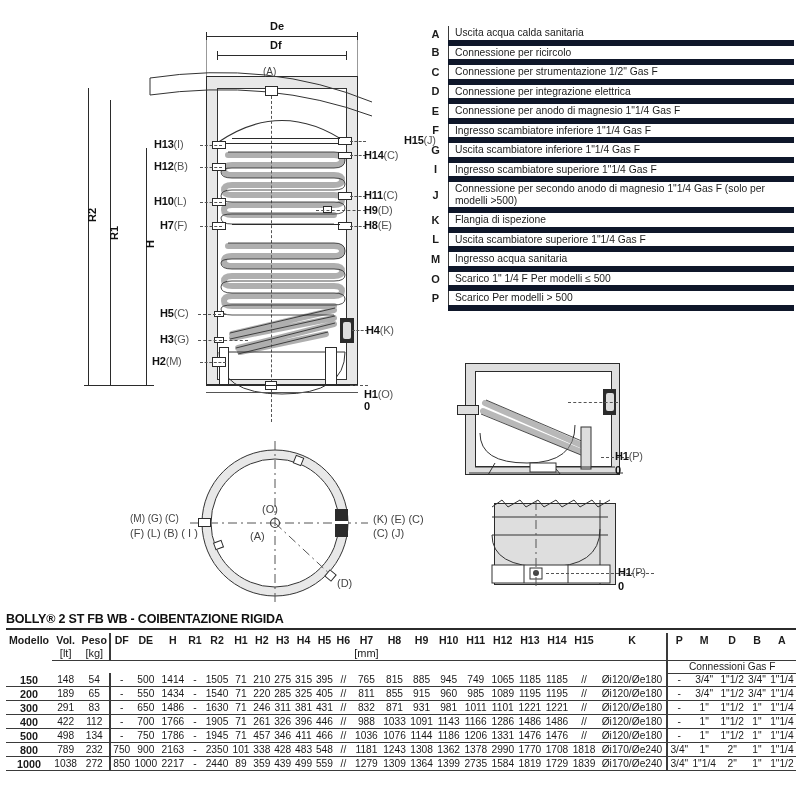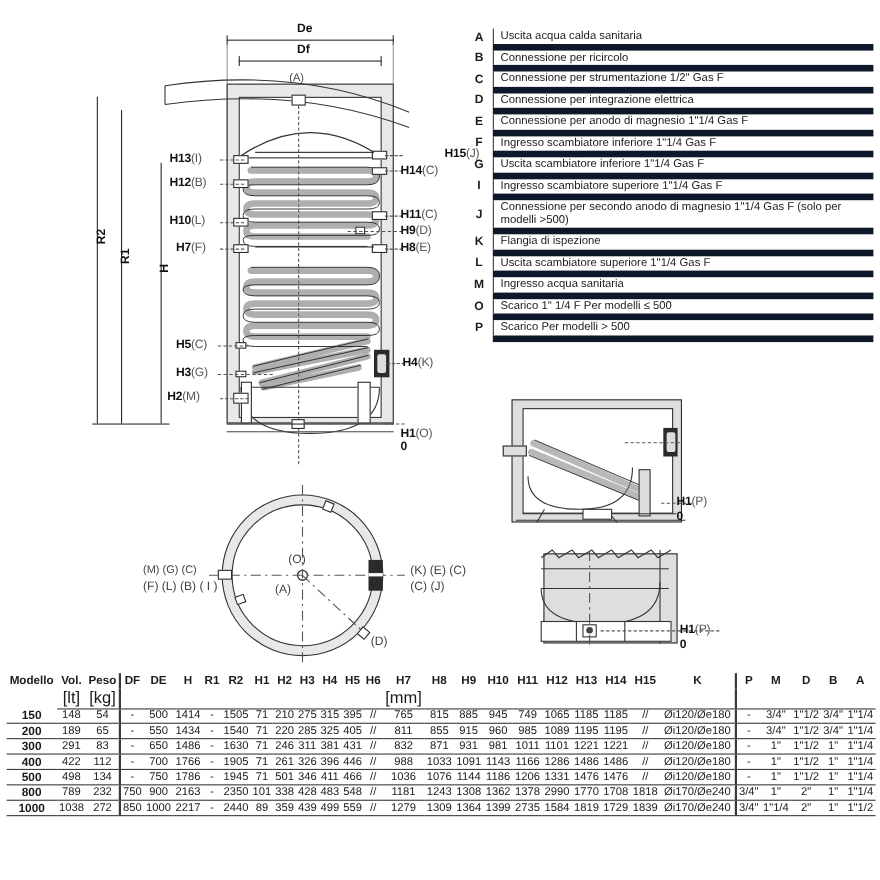--- a/index.html
+++ b/index.html
@@ -48,21 +48,21 @@
   
   #spec{position:absolute;left:6px;top:612px;width:790px;}
   #spec .title{
     font-size:12.5px;font-weight:bold;letter-spacing:-0.2px;color:#111;
     padding-bottom:2px;border-bottom:2px solid #2b2b2b;margin-bottom:3px;
   }
   #spec table{border-collapse:collapse;width:100%;font-size:10.2px;color:#1b1b1b;}
   #spec th,#spec td{padding:0.5px 1px;text-align:center;white-space:nowrap;font-weight:normal;}
   #spec th{font-size:10.6px;font-weight:bold;padding-bottom:1px;}
   #spec td.model{font-weight:bold;font-size:10.8px;}
-  #spec tr.units td{font-size:15px;}
+  #spec tr.units td{font-size:11px;}
   #spec .rb{border-bottom:1px solid #3a3a3a;}
   #spec .sep-l{border-left:2px solid #3a3a3a;}
 </style>
 </head>
 <body>
 
 <div class="abs" style="left:0;top:0;width:420px;height:430px;">
 
   <div class="ln hln" style="left:206px;top:36px;width:152px;"></div>
   <div class="ln vln" style="left:206px;top:32px;height:9px;"></div>
@@ -356,20 +356,23 @@
         </tr>
         <tr>
           <td class="k">P</td>
           <td class="v">Scarico Per modelli &gt; 500</td>
         </tr>
       </tbody>
   </table>
 </div>
 
 <div id="spec">
+  <div class="title">
+    <span>BOLLY® 2 ST FB WB - COIBENTAZIONE RIGIDA</span>
+  </div>
   <table>
     <thead>
         <tr>
           <th>Modello</th>
           <th>Vol.</th>
           <th>Peso</th>
           <th class="sep-l">DF</th>
           <th>DE</th>
           <th>H</th>
           <th>R1</th>
@@ -420,20 +423,24 @@
           <td class="rb"></td>
           <td class="rb"></td>
           <td class="rb"></td>
           <td class="rb"></td>
           <td class="rb sep-l"></td>
           <td class="rb"></td>
           <td class="rb"></td>
           <td class="rb"></td>
           <td class="rb"></td>
         </tr>
+        <tr>
+          <td colspan="24"></td>
+          <td colspan="5" class="sep-l rb">Connessioni Gas F</td>
+        </tr>
       </thead>
     <tbody>
         <tr>
           <td class="model rb">150</td>
           <td class="rb">148</td>
           <td class="rb">54</td>
           <td class="rb sep-l">-</td>
           <td class="rb">500</td>
           <td class="rb">1414</td>
           <td class="rb">-</td>
@@ -556,21 +563,21 @@
         <tr>
           <td class="model rb">500</td>
           <td class="rb">498</td>
           <td class="rb">134</td>
           <td class="rb sep-l">-</td>
           <td class="rb">750</td>
           <td class="rb">1786</td>
           <td class="rb">-</td>
           <td class="rb">1945</td>
           <td class="rb">71</td>
-          <td class="rb">501</td>
+          <td class="rb">457</td>
           <td class="rb">346</td>
           <td class="rb">411</td>
           <td class="rb">466</td>
           <td class="rb">//</td>
           <td class="rb">1036</td>
           <td class="rb">1076</td>
           <td class="rb">1144</td>
           <td class="rb">1186</td>
           <td class="rb">1206</td>
           <td class="rb">1331</td>

